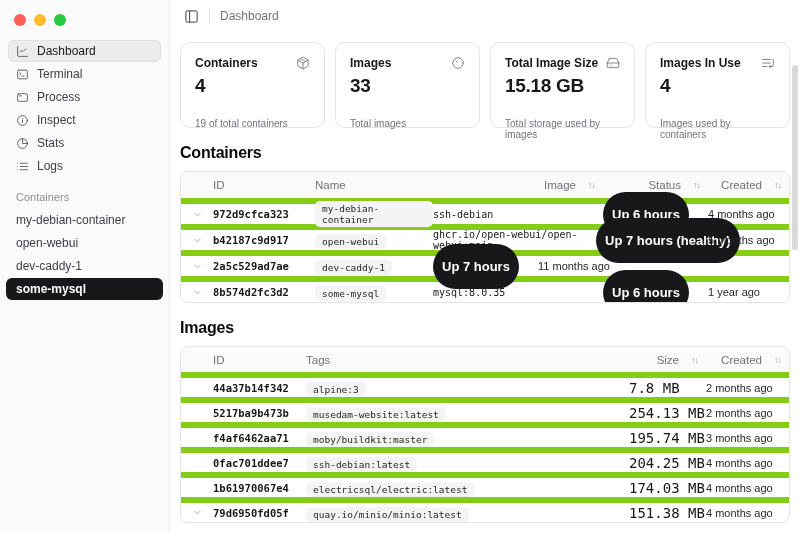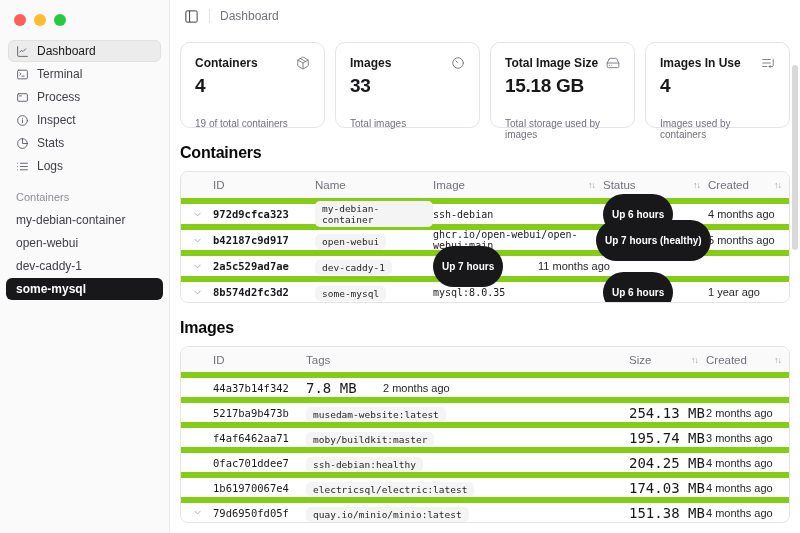--- a/index.html
+++ b/index.html
@@ -42,36 +42,36 @@
 
   .section-title { font-size:16px; font-weight:700; color:#09090b; margin:16px 0 9px; letter-spacing:-0.2px; }
 
   
   .tbl { border:1px solid #e4e4e7; border-radius:8px; overflow:hidden; background:#fff; }
   .trow { display:flex; align-items:center; height:26px; border-top:6px solid #84cc16; background:#fff; }
   .trow.head { background:#fafafa; border-top:none; color:#71717a; font-size:11.5px; }
   .col-chev { width:32px; display:flex; justify-content:center; align-items:center; }
   .col-chev svg { width:11px; height:11px; stroke:#a1a1aa; fill:none; stroke-width:1.8; stroke-linecap:round; stroke-linejoin:round; }
   .mono { font-family:"DejaVu Sans Mono", monospace; }
-  .cellhdr { display:flex; align-items:center; justify-content:space-between; }
+  .cellhdr { display:flex; align-items:center; justify-content:flex-end;gap:12px; }
   .sort { font-size:9px; color:#a1a1aa; letter-spacing:-1px; padding-right:8px; cursor:default; }
 
   
   .c-id { width:78px; font-size:10.5px; font-weight:600; }
   .c-name { width:118px;margin-left:24px; }
   .c-image { flex:1; font-size:10px; }
   .c-status { width:105px; }
   .c-created { width:81px; font-size:11px; color:#27272a; }
   .pill { display:inline-block; font-family:"DejaVu Sans Mono", monospace; font-size:9.5px; color:#27272a;
           background:#f4f4f5; border-radius:5px; padding:2px 7px; }
-  .status-pill { display:inline-block; background:#18181b; color:#fff; font-size:10px; font-weight:600;
+  .status-pill { display:inline-block; background:#18181b; color:#fff; font-size:13px; font-weight:600;
                  border-radius:999px; padding:15px 9px; white-space:nowrap; }
 
   
-  .i-id { width:93px; font-size:10.5px; font-weight:400; }
+  .i-id { width:93px; font-size:10.5px; font-weight:700; }
   .i-tags { flex:1; }
   .i-size { width:77px; font-size:14px; }
   .i-created { width:83px; font-size:11px; color:#27272a; }
   .trow.irow { height:25px; }
 
   
   .scrollbar { position:absolute; right:2px; top:65px; width:6px; height:185px; background:#d9d9d9; border-radius:3px; }
 </style>
 </head>
 <body>
@@ -288,41 +288,42 @@
           </span>
           <span class="i-created cellhdr" style="font-size:11.5px;color:#71717a">
             <span>Created</span>
             <span class="sort">↑↓</span>
           </span>
         </div>
 
         <div class="trow irow">
           <span class="col-chev"></span>
           <span class="i-id mono">44a37b14f342</span>
+          <span class="i-tags"><span class="pill">alpine:3</span></span>
           <span class="i-size mono">7.8 MB</span>
           <span class="i-created">2 months ago</span>
         </div>
         <div class="trow irow">
           <span class="col-chev"></span>
           <span class="i-id mono">5217ba9b473b</span>
           <span class="i-tags"><span class="pill">musedam-website:latest</span></span>
           <span class="i-size mono">254.13 MB</span>
           <span class="i-created">2 months ago</span>
         </div>
         <div class="trow irow">
           <span class="col-chev"></span>
           <span class="i-id mono">f4af6462aa71</span>
           <span class="i-tags"><span class="pill">moby/buildkit:master</span></span>
           <span class="i-size mono">195.74 MB</span>
           <span class="i-created">3 months ago</span>
         </div>
         <div class="trow irow">
           <span class="col-chev"></span>
           <span class="i-id mono">0fac701ddee7</span>
-          <span class="i-tags"><span class="pill">ssh-debian:healthy</span></span>
+          <span class="i-tags"><span class="pill">ssh-debian:latest</span></span>
           <span class="i-size mono">204.25 MB</span>
           <span class="i-created">4 months ago</span>
         </div>
         <div class="trow irow">
           <span class="col-chev"></span>
           <span class="i-id mono">1b61970067e4</span>
           <span class="i-tags"><span class="pill">electricsql/electric:latest</span></span>
           <span class="i-size mono">174.03 MB</span>
           <span class="i-created">4 months ago</span>
         </div>

